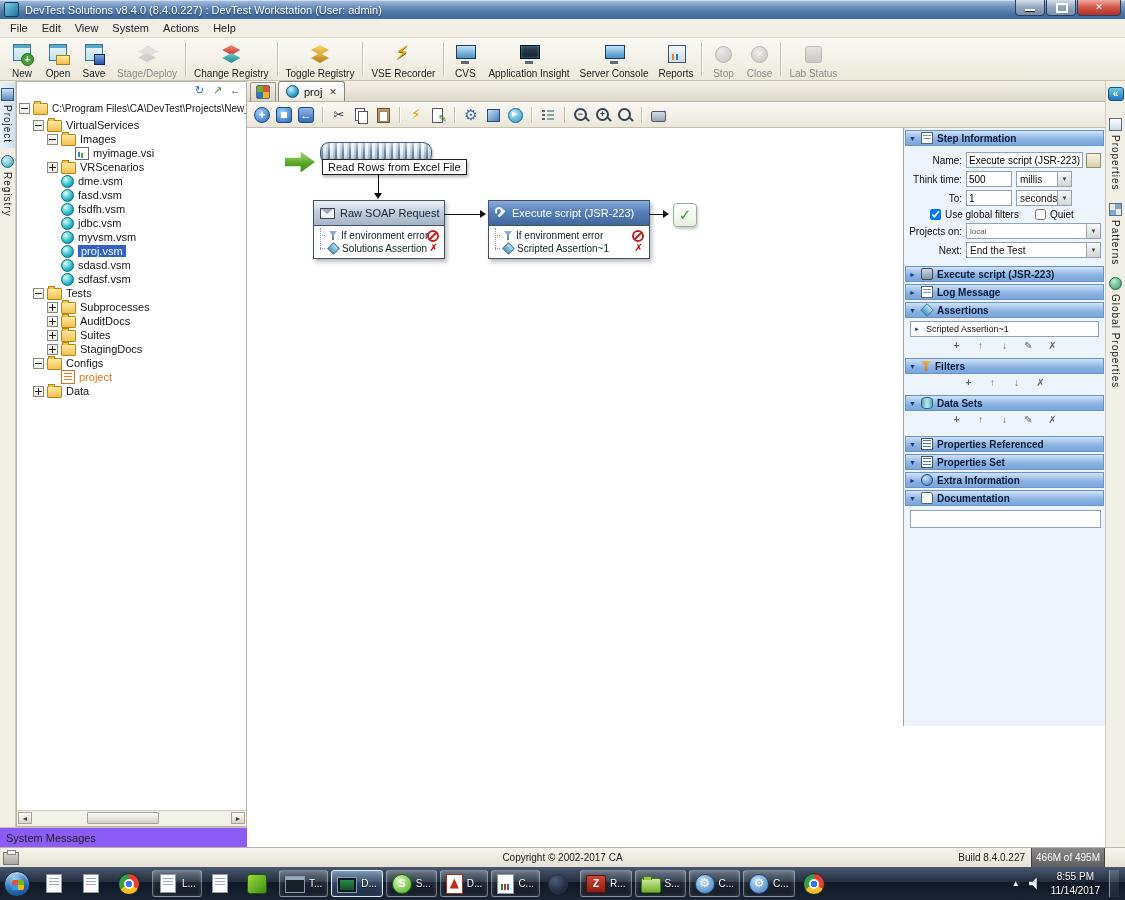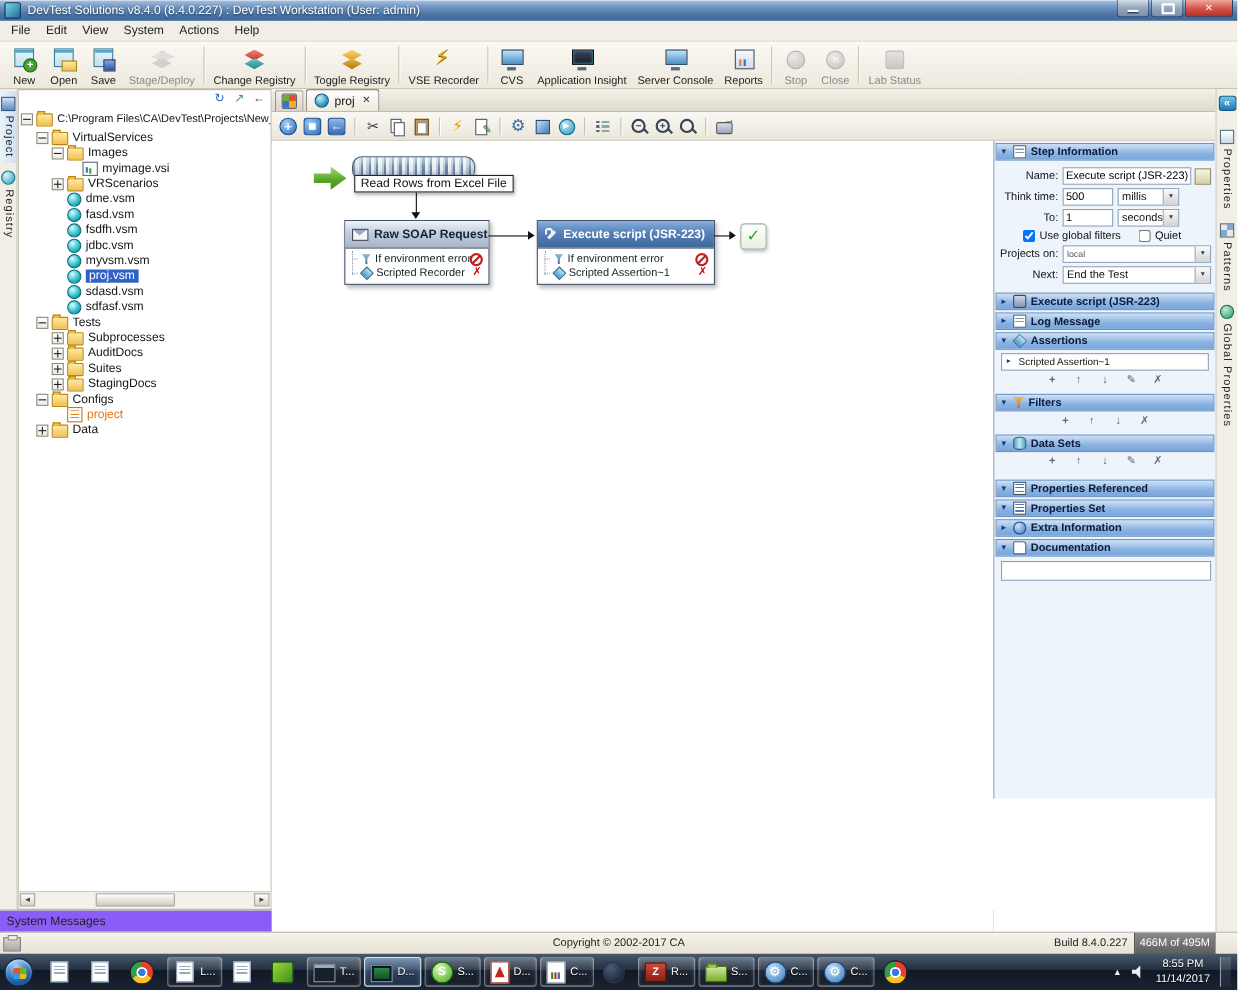--- a/index.html
+++ b/index.html
@@ -163,21 +163,21 @@
   .coil{position:absolute;left:73px;top:14px;width:112px;height:22px;border-radius:9px;border:1px solid #4a6078;box-sizing:border-box;
     background:repeating-linear-gradient(90deg,#6a86a4 0 2px,#e8f0f8 2px 5px,#b8c8da 5px 7px);
     box-shadow:inset 0 -5px 6px rgba(40,60,90,.35),inset 0 5px 6px rgba(255,255,255,.55),1px 2px 3px rgba(0,0,0,.25)}
   .dslabel{position:absolute;left:75px;top:31px;background:#fff;border:1px solid #222;padding:1px 5px;font-size:11px;
     white-space:nowrap;box-shadow:1px 2px 3px rgba(0,0,0,.3)}
   .vline{position:absolute;left:131px;top:47px;width:1px;height:21px;background:#111}
   .arr-d{position:absolute;left:127px;top:65px;width:0;height:0;border:4px solid transparent;border-top:6px solid #111}
   .hline{position:absolute;height:1px;background:#111}
   .arr-r{position:absolute;width:0;height:0;border:4px solid transparent;border-left:6px solid #111}
   .stepbox{position:absolute;background:#fff;border:1px solid #44526a;box-shadow:2px 3px 4px rgba(0,0,0,.28)}
-  .sb-head{height:24px;display:flex;align-items:center;gap:5px;padding:0 6px;font-size:11px;font-weight:bold;border-bottom:1px solid #44526a;white-space:nowrap;overflow:hidden}
+  .sb-head{height:24px;display:flex;align-items:center;gap:5px;padding:0 6px;font-size:11px;font-weight:normal;border-bottom:1px solid #44526a;white-space:nowrap;overflow:hidden}
   .sb-head.gray{background:linear-gradient(#eef2f6,#c3cedd 45%,#a5b4c6);color:#14243c}
   .sb-head.blue{background:linear-gradient(#88aedc,#5580b8 45%,#40689c);color:#fff}
   .sb-body{padding:3px 4px 3px 12px;position:relative}
   .sb-body::before{content:"";position:absolute;left:6px;top:2px;bottom:8px;border-left:1px dotted #8898aa}
   .sb-row{display:flex;align-items:center;gap:4px;height:13px;font-size:10px;color:#122;position:relative;padding-right:14px;white-space:nowrap}
   .sb-row .stub{width:5px;border-top:1px dotted #8898aa;margin-left:-6px;flex:none}
   .funnel{width:8px;height:9px;flex:none;background:linear-gradient(#9ab8d8,#4a78a8);clip-path:polygon(0 0,100% 0,62% 45%,62% 100%,38% 100%,38% 45%)}
   .sdiamond{width:7px;height:7px;flex:none;transform:rotate(45deg);background:linear-gradient(#bfe0f0,#4898c8);border:1px solid #2a6a8a}
   .noentry{position:absolute;right:1px;top:1px;width:8px;height:8px;border:2px solid #c22020;border-radius:50%;box-sizing:content-box}
   .noentry::after{content:"";position:absolute;left:-1px;top:3px;width:10px;height:2px;background:#c22020;transform:rotate(-45deg)}
@@ -631,21 +631,21 @@
     <div class="sb-body">
       <div class="sb-row">
         <span class="stub"></span>
         <span class="funnel"></span>
         <span>If environment error</span>
         <span class="noentry"></span>
       </div>
       <div class="sb-row">
         <span class="stub"></span>
         <span class="sdiamond"></span>
-        <span>Scripted Recorder</span>
+        <span>Solutions Assertion</span>
         <span class="redx"></span>
       </div>
     </div>
   </div>
 
   <span class="hline" style="left:197px;top:86px;width:40px"></span>
   <span class="arr-r" style="left:233px;top:82px"></span>
 
   <div class="stepbox" style="left:241px;top:72px;width:160px">
     <div class="sb-head blue">

